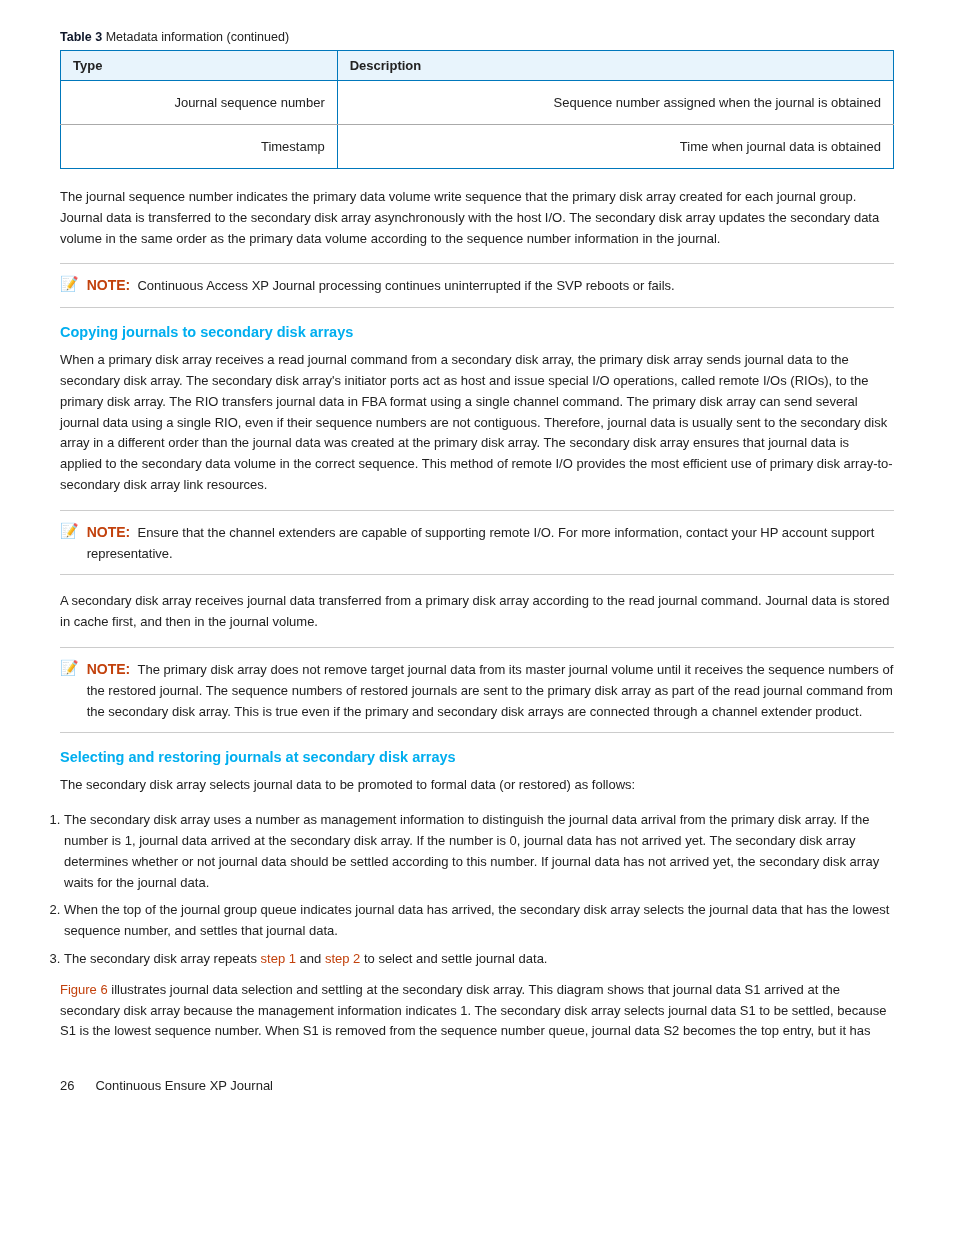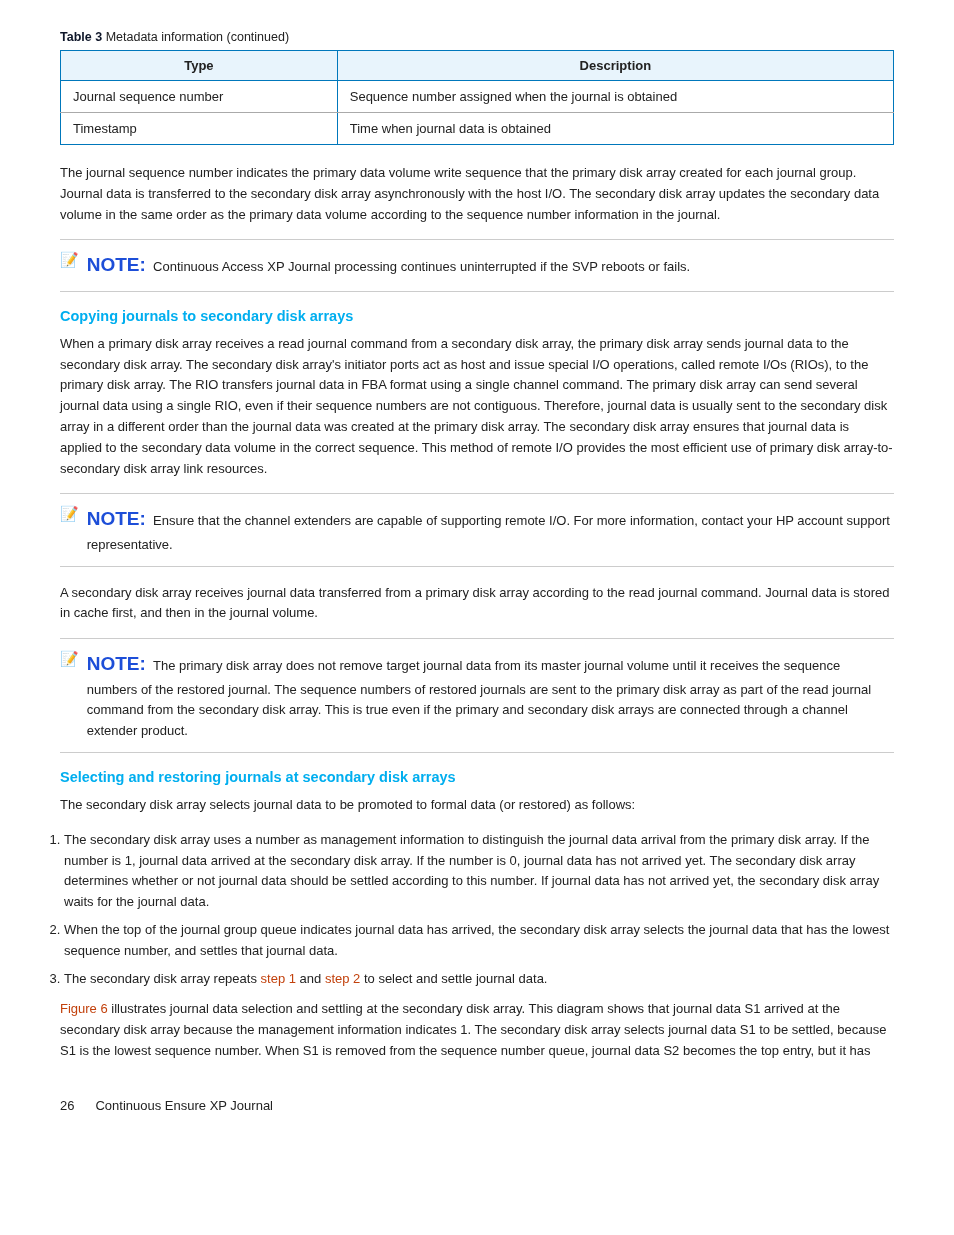--- a/index.html
+++ b/index.html
@@ -25,33 +25,34 @@
     table {
       width: 100%;
       border-collapse: collapse;
       margin-bottom: 18px;
       border: 1px solid #0077BB;
     }
     table thead tr {
       background: #E8F4FC;
     }
     table th {
-      text-align: center;
+      text-align: left;
       padding: 7px 12px;
       font-size: 13px;
       font-weight: bold;
       border: 1px solid #0077BB;
       color: #222;
     }
     table td {
-      padding: 8px 12px;
+      padding: 14px 12px;
       font-size: 13px;
       border: 1px solid #aaa;
       border-left: 1px solid #0077BB;
       border-right: 1px solid #0077BB;
+      text-align: right;
     }
     table tr:last-child td {
       border-bottom: 1px solid #0077BB;
     }
 
     .body-text {
       font-size: 13px;
       line-height: 1.6;
       margin-bottom: 14px;
       color: #222;
@@ -67,22 +68,22 @@
       gap: 8px;
     }
     .note-icon {
       font-size: 15px;
       color: #555;
       margin-top: 1px;
       flex-shrink: 0;
     }
     .note-label {
       font-weight: bold;
-      font-size: 19px;
-      color: #1d4ed8;
+      font-size: 14px;
+      color: #c2410c;
     }
     .note-text {
       font-size: 13px;
       line-height: 1.6;
       color: #222;
     }
 
     .section-heading {
       font-size: 14.5px;
       color: #00AEEF;

